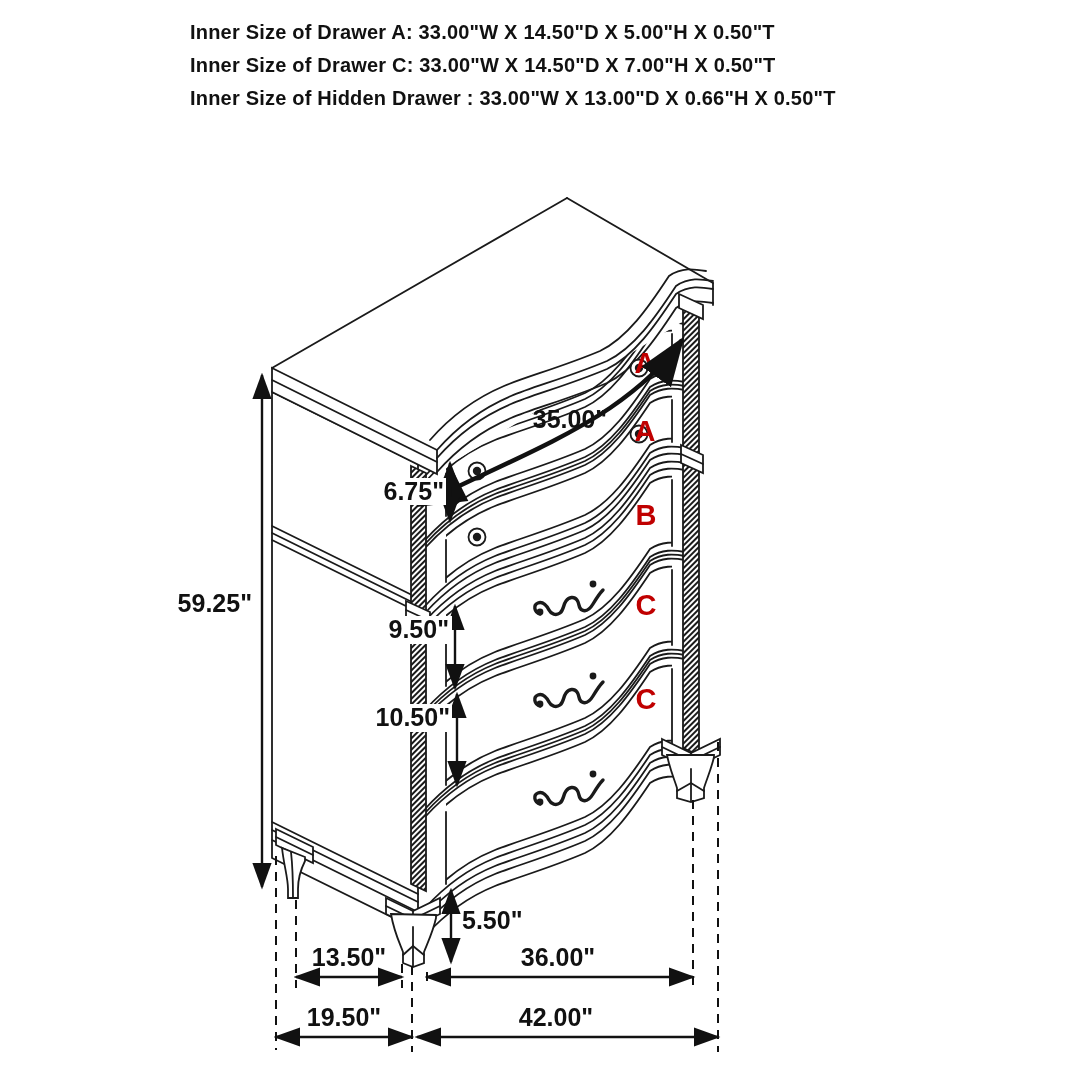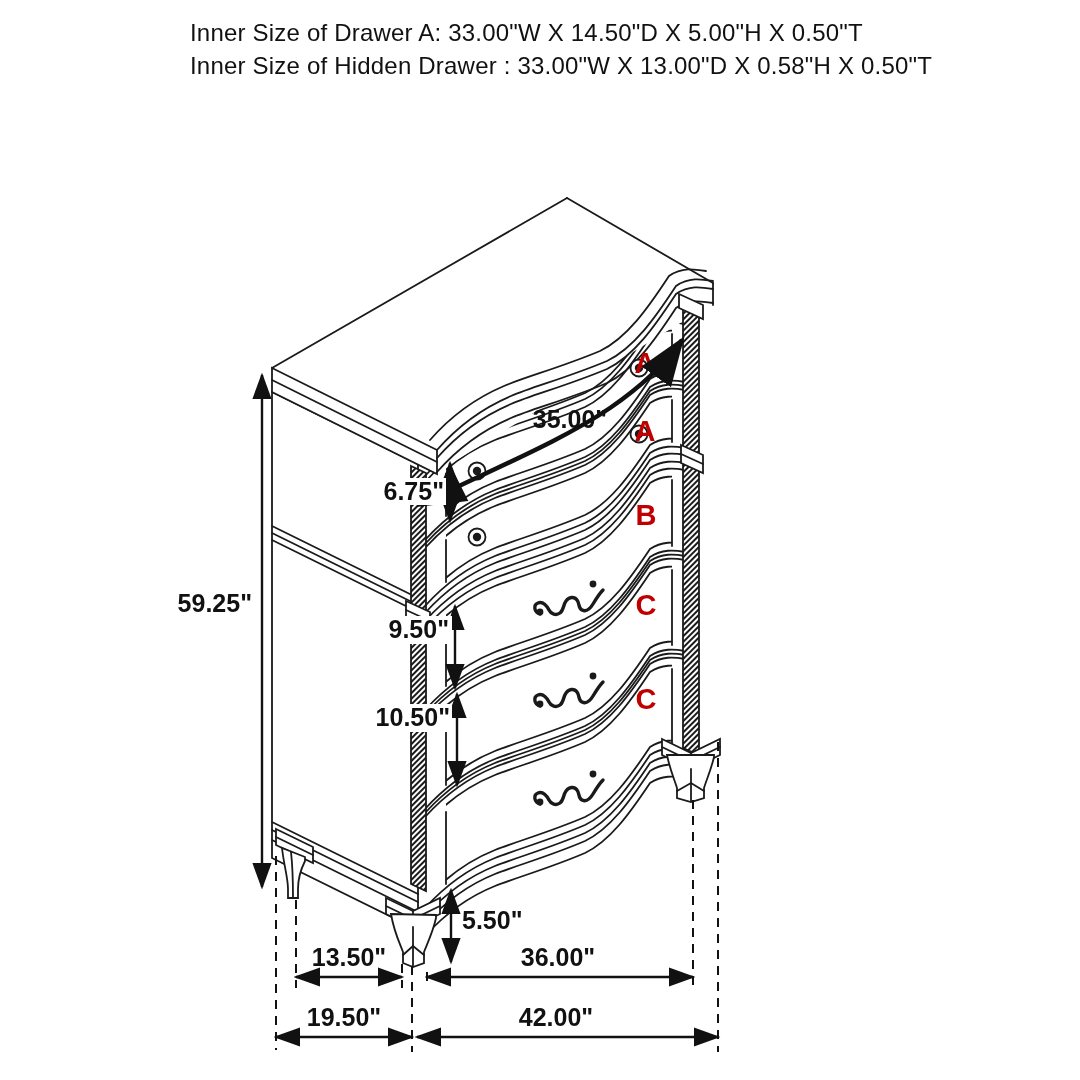--- a/index.html
+++ b/index.html
@@ -1,31 +1,32 @@
 <!DOCTYPE html>
 <html><head>
 <meta charset="utf-8">
 <style>
   html,body{margin:0;padding:0;background:#ffffff;}
   .page{position:relative;width:1080px;height:1080px;background:#ffffff;overflow:hidden;
         font-family:"Liberation Sans",sans-serif;}
-  .spec-header{position:absolute;left:190px;top:16px;font-weight:normal;font-size:24px;
+  .spec-header{position:absolute;left:190px;top:16px;font-weight:bold;font-size:20px;
         line-height:33px;color:#111;letter-spacing:.2px;white-space:nowrap;}
   svg text{font-family:"Liberation Sans",sans-serif;font-weight:bold;fill:#111;}
   svg .dim{font-size:25px;}
   svg .redletter{font-size:29px;fill:#c00000;}
 </style>
 </head>
 <body>
 
 <div class="page">
 
   <div class="spec-header">
     <div>Inner Size of Drawer A: 33.00"W X 14.50"D X 5.00"H X 0.50"T</div>
-    <div>Inner Size of Hidden Drawer : 33.00"W X 13.00"D X 0.58"H X 0.50"T</div>
+    <div>Inner Size of Drawer C: 33.00"W X 14.50"D X 7.00"H X 0.50"T</div>
+    <div>Inner Size of Hidden Drawer : 33.00"W X 13.00"D X 0.66"H X 0.50"T</div>
   </div>
 
   <svg width="1080" height="1080" viewBox="0 0 1080 1080">
     <defs>
       <path id="serp" d="M0,0 c20,-22 45,-40 70,-50 c20,-8 55,-18 90,-33 c25,-12 45,-40 65,-70 c12,-8 24,-7 35,-5"></path>
       <path id="serpTop" d="M0,0 c21,-24 48,-43 74,-54 c21,-9 58,-19 96,-35 c27,-13 48,-43 69,-75 c13,-9 25,-7 37,-5"></path>
       <path id="handle" d="M-26,16 c-6,-2 -7,-9 -2,-11 c5,-2 9,3 11,7 c2,4 7,6 11,3 c4,-3 3,-8 6,-12 c3,-4 8,-5 11,-1 c3,4 1,8 5,10 c4,2 8,-1 11,-6 c3,-5 6,-10 10,-14"></path>
       <pattern id="hatch" width="4" height="4" patternUnits="userSpaceOnUse" patternTransform="rotate(45)">
         <rect width="4" height="4" fill="#ffffff"></rect>
         <line x1="1" y1="0" x2="1" y2="4" stroke="#1a1a1a" stroke-width="2"></line>

